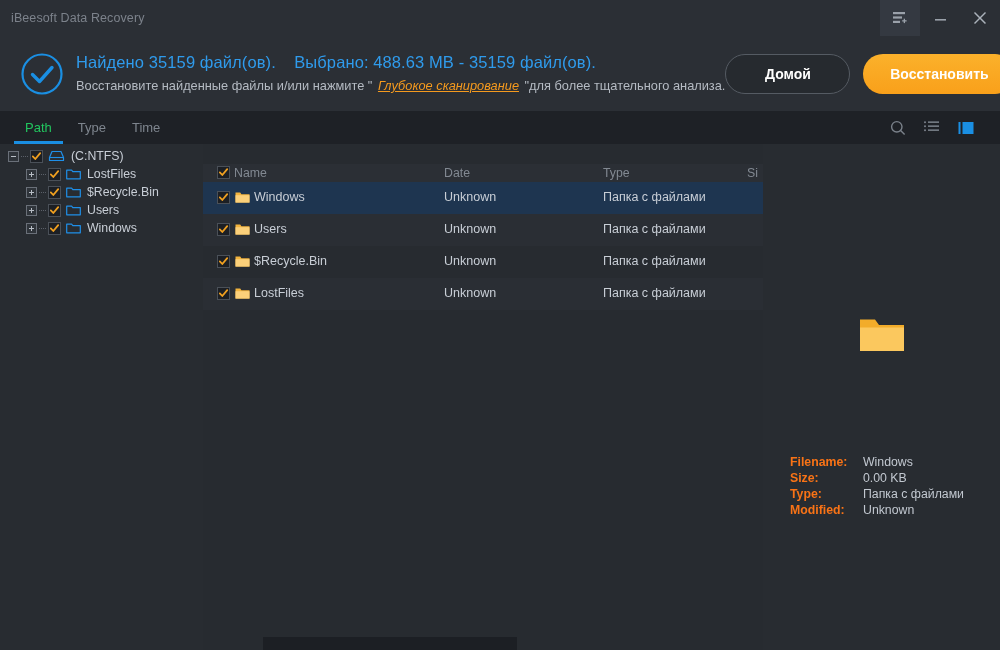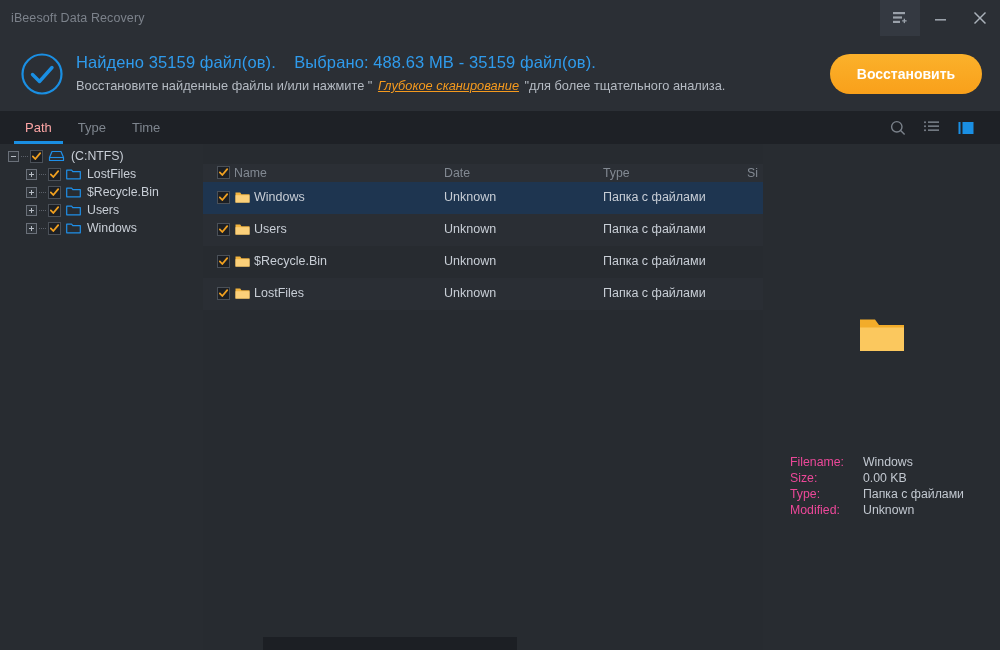--- a/index.html
+++ b/index.html
@@ -63,21 +63,21 @@
   
   .tabbar {
     position:absolute; left:0; top:111px; width:1000px; height:33px;
     background:#1e2126;
   }
   .tabs { display:flex; align-items:center; height:33px; padding-left:12px; }
   .tab {
     position:relative; height:33px; padding:0 13px;
     display:flex; align-items:center; font-size:13px; color:#7e858e;
   }
-  .tab.active { color:#fca5a5; }
+  .tab.active { color:#22c55e; }
   .tab.active::after {
     content:""; position:absolute; left:2px; right:2px; bottom:0; height:3px; background:#1a8fe3;
   }
   .toolbar-icons {
     position:absolute; right:26px; top:0; height:33px;
     display:flex; align-items:center; gap:18px;
   }
   .tb-ico { display:flex; align-items:center; justify-content:center; color:#7b828b; }
 
   
@@ -139,21 +139,21 @@
     position:absolute; left:763px; top:144px; width:237px; height:490px;
     background:#282c31;
   }
   .preview-icon {
     position:absolute; left:0; right:0; top:172px; display:flex; justify-content:center;
   }
   .meta {
     position:absolute; left:27px; top:310px; font-size:12.3px; color:#aab1ba; line-height:16px;
   }
   .meta-row { display:flex; }
-  .meta-k { width:73px; color:#ec4899; }
+  .meta-k { width:73px; color:#f97316;font-weight:bold; }
   .meta-v { color:#c2c8d0; }
 
   
   .hscroll {
     position:absolute; left:203px; top:634px; width:560px; height:16px;
     background:#272b30;
   }
   .hscroll-thumb {
     position:absolute; left:60px; top:3px; width:254px; height:13px; background:#1c1f24;
   }
@@ -208,20 +208,21 @@
         <span class="gap"></span>
         <span>Выбрано: 488.63 MB - 35159 файл(ов).</span>
       </div>
       <div class="banner-line2">
         <span>Восстановите найденные файлы и/или нажмите "</span>
         <span class="deep-link">Глубокое сканирование</span>
         <span>"для более тщательного анализа.</span>
       </div>
     </div>
     <div class="banner-actions">
+      <div class="btn-home">Домой</div>
       <div class="btn-recover">Восстановить</div>
     </div>
   </div>
 
   <div class="tabbar">
     <div class="tabs">
       <div class="tab active">Path</div>
       <div class="tab">Type</div>
       <div class="tab">Time</div>
     </div>

